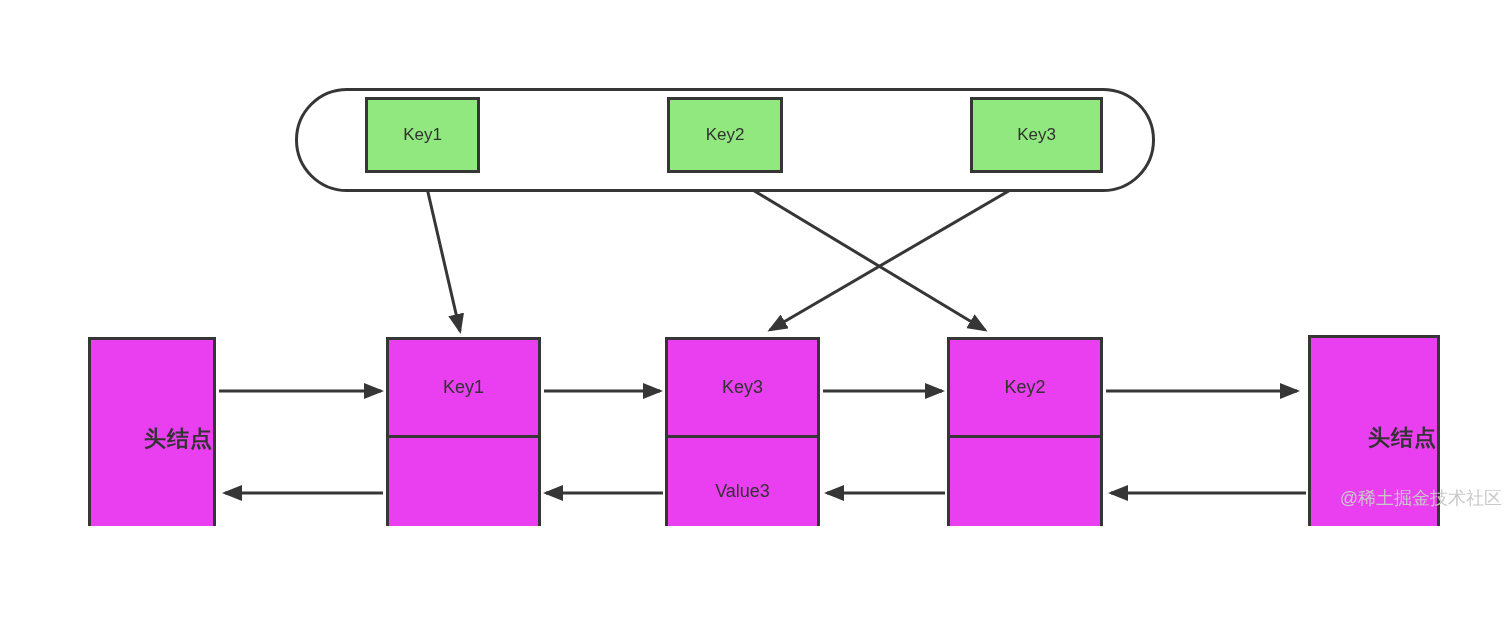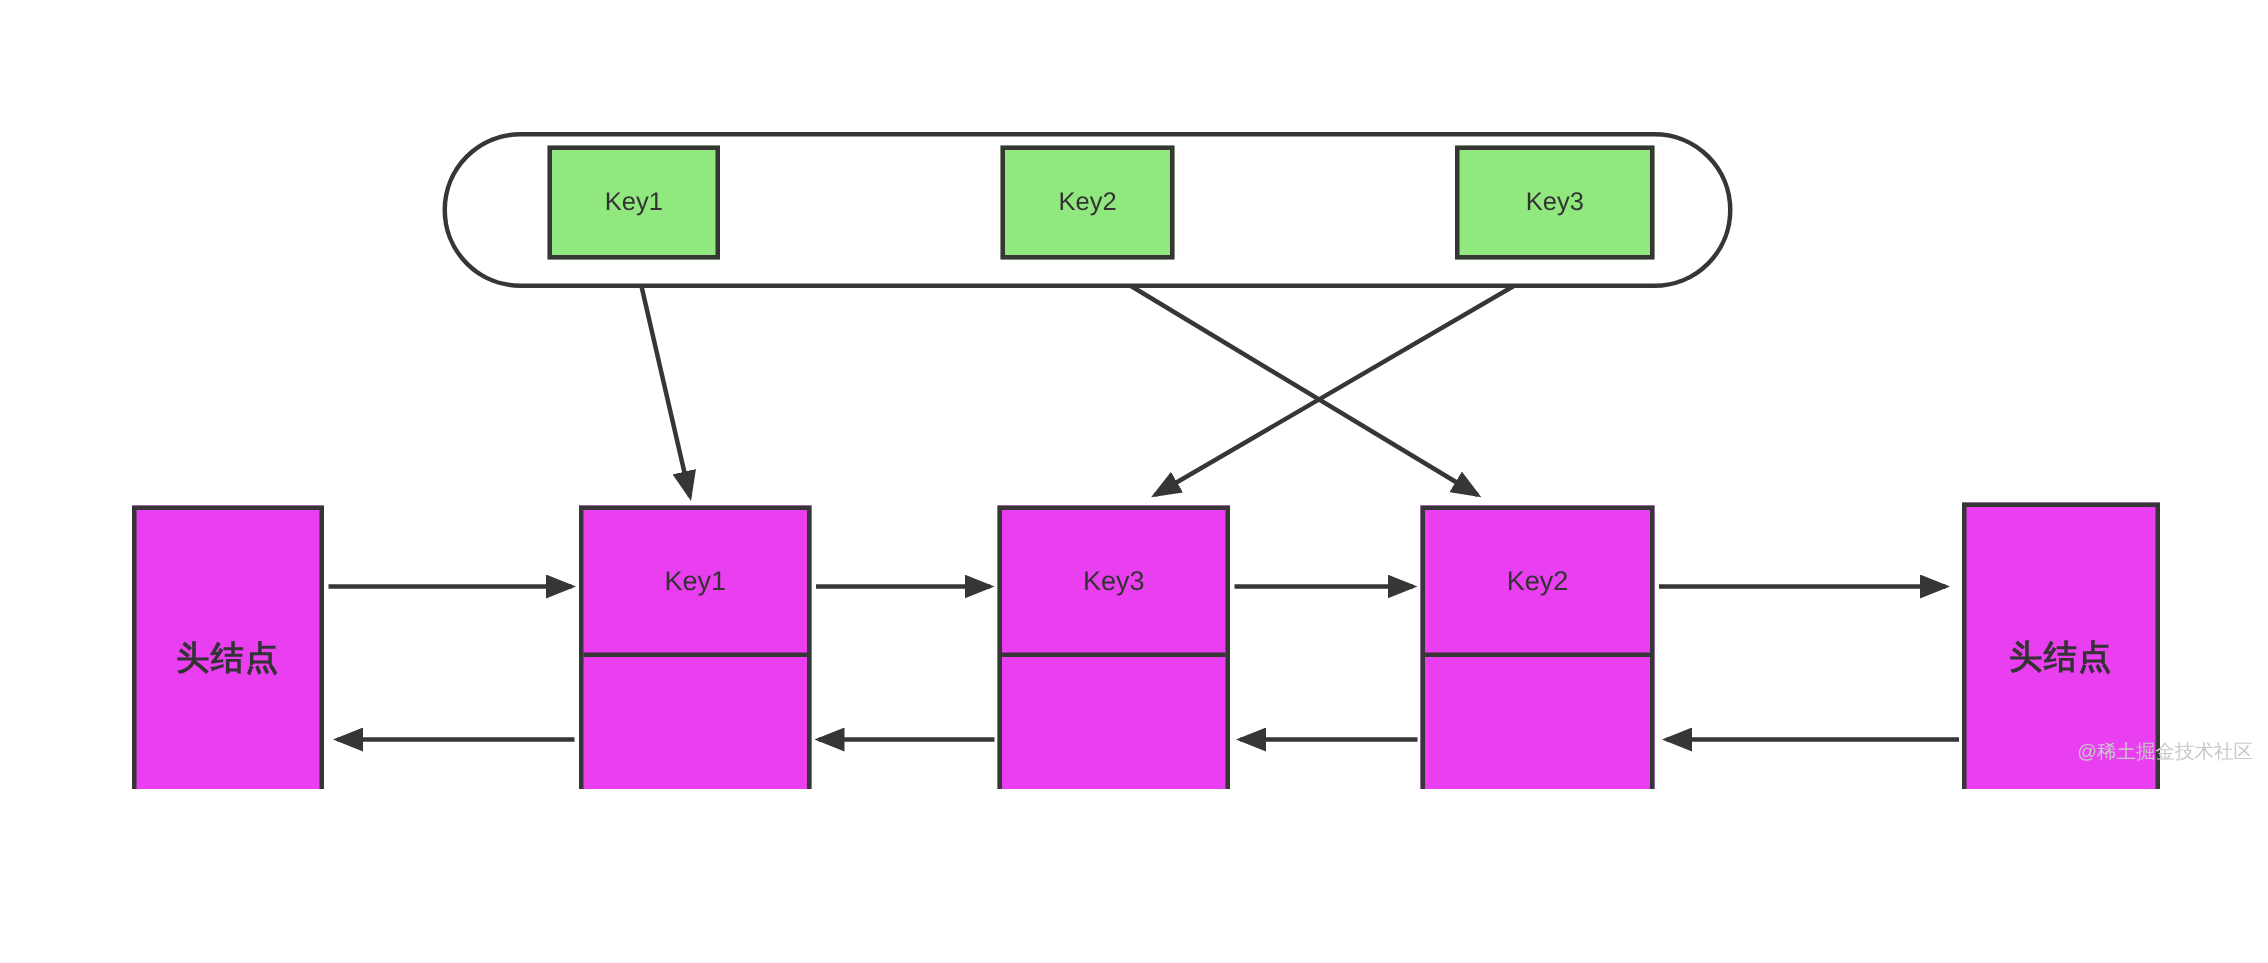--- a/index.html
+++ b/index.html
@@ -58,30 +58,30 @@
     font-size:18px;
     box-sizing:border-box;
   }
   .cell.key{height:98px;border-bottom:3px solid var(--stroke);}
   .cell.val{flex:1;}
   .head{
     position:absolute;
     border:3px solid var(--stroke);
     box-sizing:border-box;
     background:var(--node-fill);
-    display:flex;align-items:center;justify-content:center;
+    display:flex;align-items:center;justify-content:flex-end;
     font-size:22px;font-weight:700;
     letter-spacing:1px;
   }
   .head.left{left:88px;top:337px;width:128px;height:203px;}
   .head.right{left:1308px;top:335px;width:132px;height:205px;}
   .watermark{
     position:absolute;
     right:10px;bottom:16px;
-    font-size:13px;
+    font-size:18px;
     color:var(--watermark-color);
   }
 </style>
 </head>
 <body>
 
 <div class="canvas">
 
   <svg class="arrows" viewBox="0 0 1512 642" xmlns="http://www.w3.org/2000/svg">
     <defs>
@@ -123,20 +123,23 @@
   <div class="node n1">
     <div class="cell key">
       <span>Key1</span>
     </div>
   </div>
 
   <div class="node n2">
     <div class="cell key">
       <span>Key3</span>
     </div>
+    <div class="cell val">
+      <span>Value3</span>
+    </div>
   </div>
 
   <div class="node n3">
     <div class="cell key">
       <span>Key2</span>
     </div>
   </div>
 
   <div class="head right">
     <span>头结点</span>

